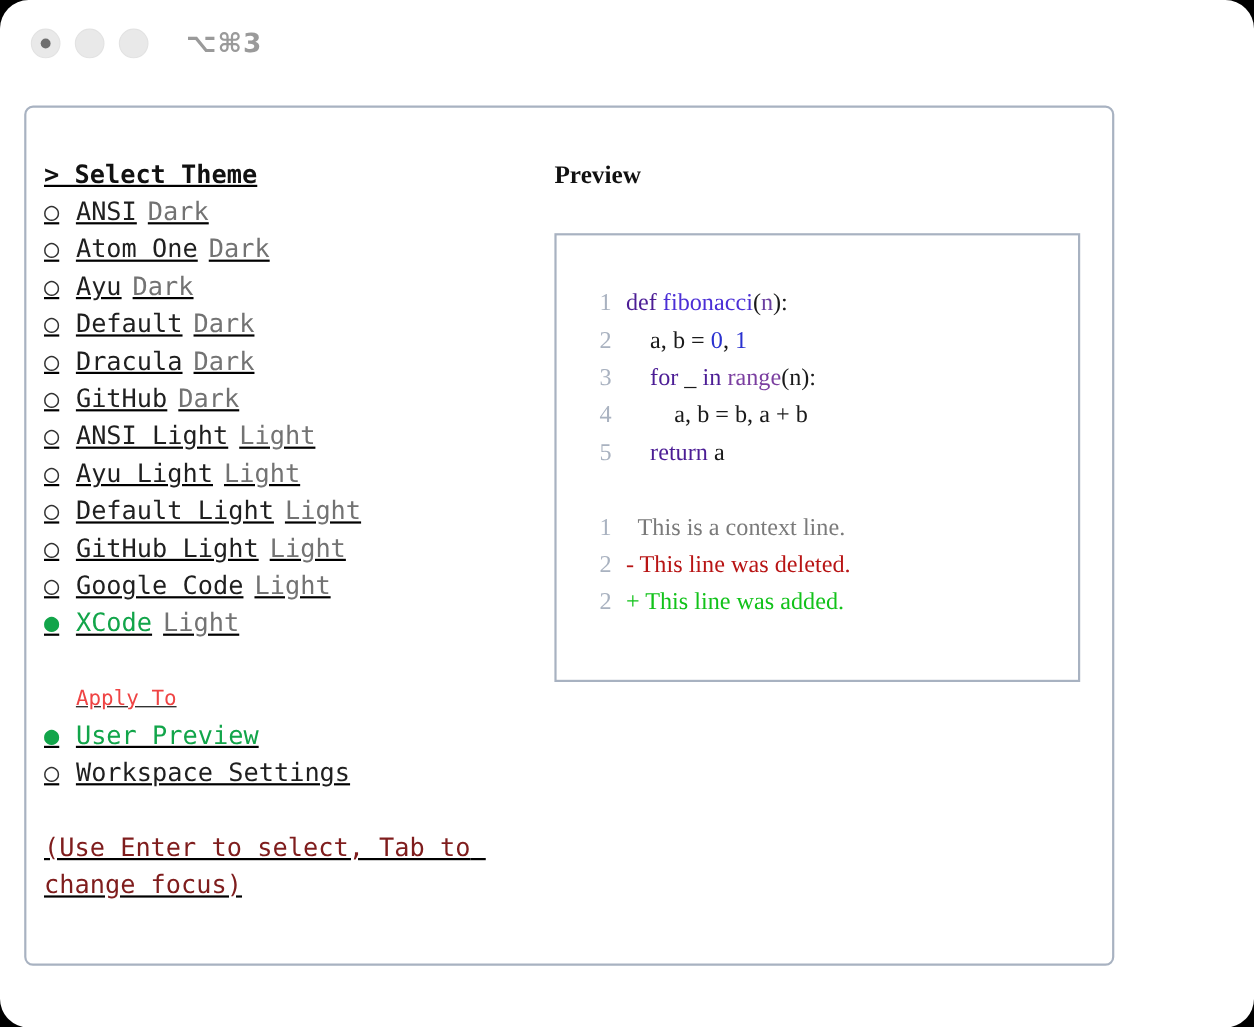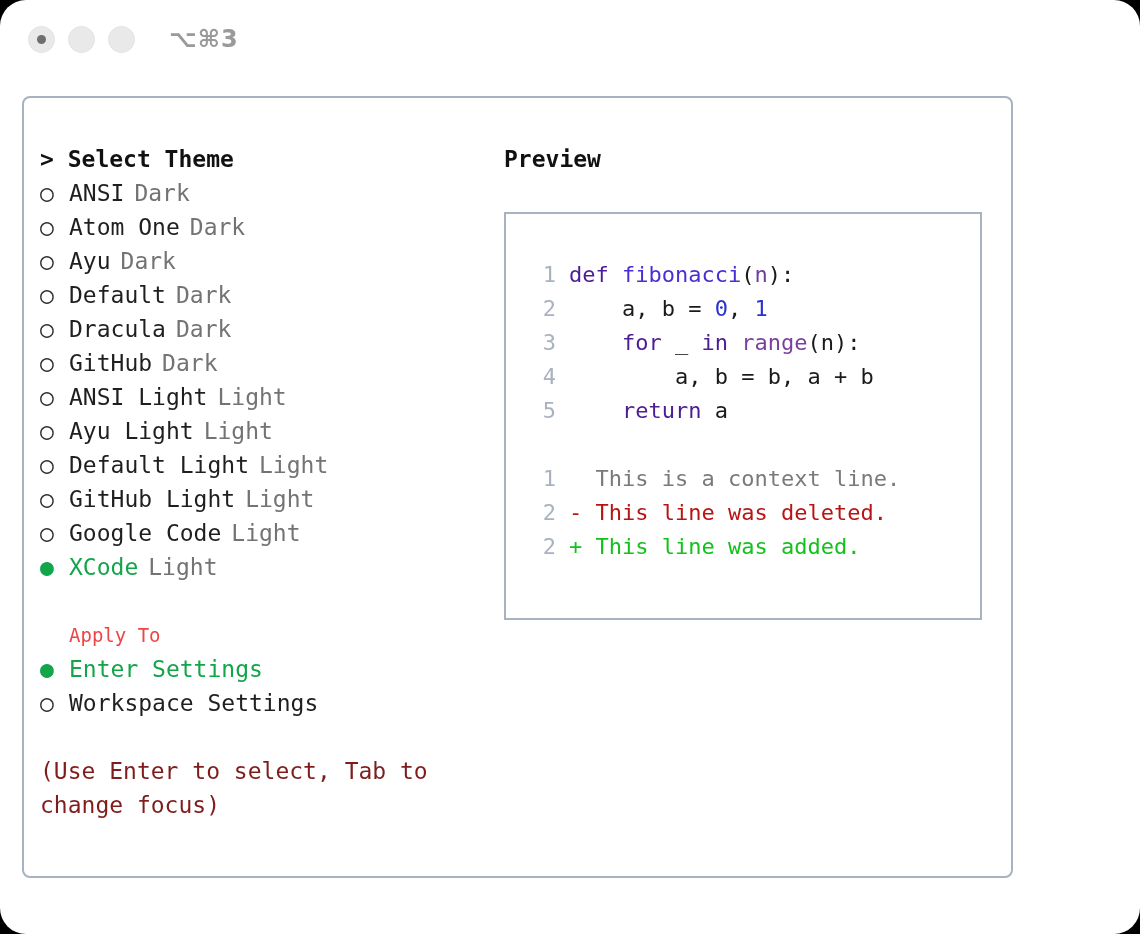--- a/index.html
+++ b/index.html
@@ -86,20 +86,21 @@
     width: 100%;
     height: 100%;
     display: flex;
   }
 
   
   .left-col {
     width: 470px;
     padding: 44px 0 0 16px;
     box-sizing: border-box;
+    text-decoration: underline;
   }
 
   .heading {
     font-size: 23px;
     font-weight: 700;
     color: #111111;
     line-height: 34px;
     white-space: pre;
   }
 
@@ -147,20 +148,21 @@
     white-space: pre-wrap;
     margin-top: 34px;
   }
 
   
   .right-col {
     flex: 1;
     padding: 44px 0 0 10px;
     box-sizing: border-box;
     position: relative;
+    font-family: Liberation Serif, serif;
   }
   .preview-title {
     font-size: 23px;
     font-weight: 700;
     color: #111111;
     line-height: 34px;
   }
   .code-box {
     margin-top: 36px;
     width: 478px;
@@ -227,21 +229,21 @@
             <div class="opt"><span class="bullet">○</span><span class="opt-label">Default Light</span><span class="opt-tag">Light</span></div>
             <div class="opt"><span class="bullet">○</span><span class="opt-label">GitHub Light</span><span class="opt-tag">Light</span></div>
             <div class="opt"><span class="bullet">○</span><span class="opt-label">Google Code</span><span class="opt-tag">Light</span></div>
             <div class="opt selected"><span class="bullet on">●</span><span class="opt-label">XCode</span><span class="opt-tag">Light</span></div>
           </div>
 
         <div class="gap-block"></div>
 
         <div class="sub-heading">Apply To</div>
         <div id="apply-list">
-            <div class="opt selected"><span class="bullet on">●</span><span class="opt-label">Enter Settings</span></div>
+            <div class="opt selected"><span class="bullet on">●</span><span class="opt-label">User Preview</span></div>
             <div class="opt"><span class="bullet">○</span><span class="opt-label">Workspace Settings</span></div>
           </div>
 
         <div class="hint">(Use Enter to select, Tab to change focus)</div>
       </div>
 
       <div class="right-col">
         <div class="preview-title">Preview</div>
         <div class="code-box">
           <div id="code-lines">

